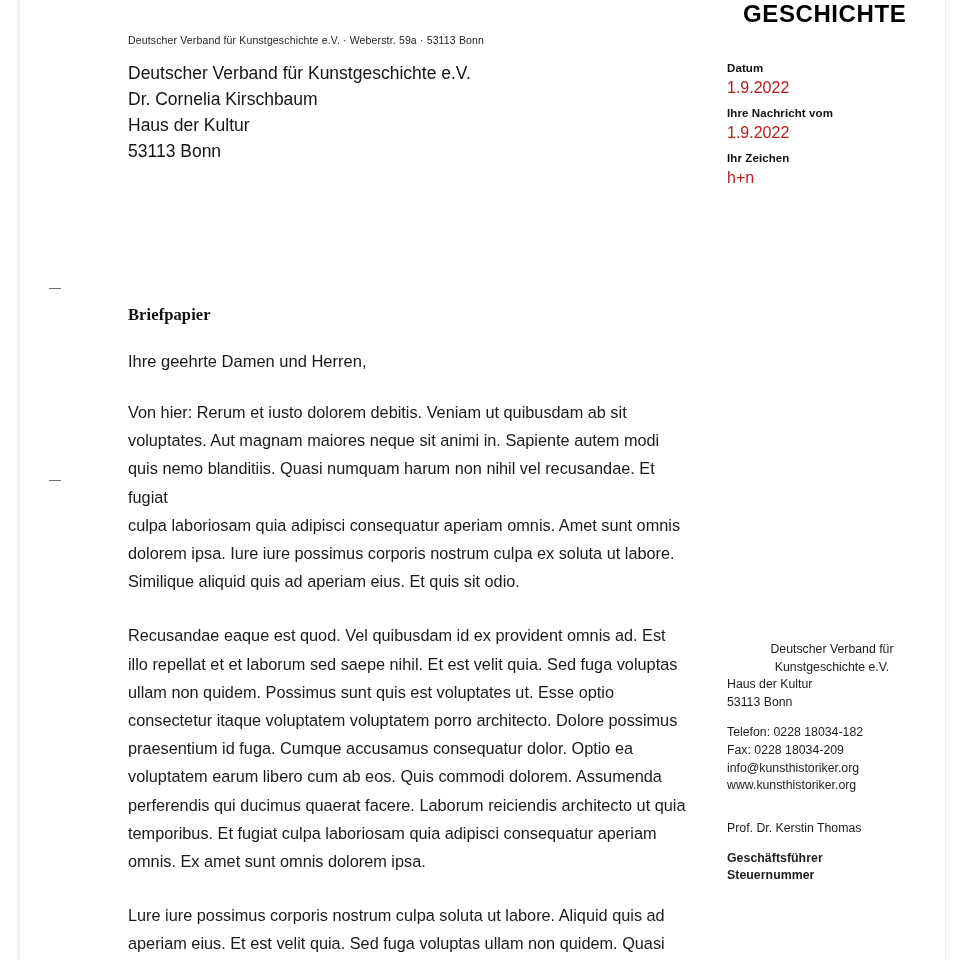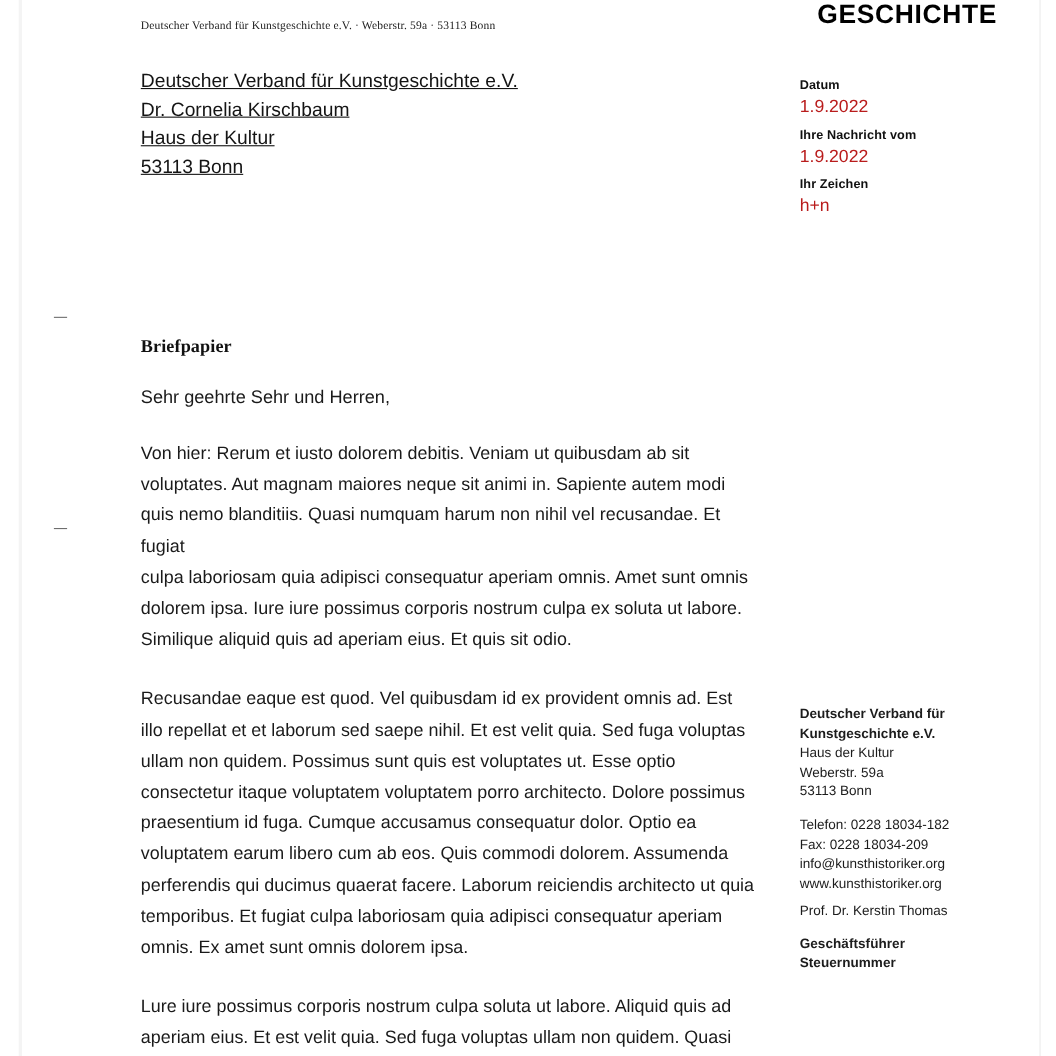--- a/index.html
+++ b/index.html
@@ -56,39 +56,38 @@
   
   .letter {
     position: absolute;
     left: 128px;
     top: 0;
     width: 565px;
   }
 
   .sender-line {
     position: absolute;
-    top: 18px;
+    top: 34px;
     left: 0;
     width: 560px;
     font-size: 10.5px;
     letter-spacing: 0.15px;
     color: #222;
     white-space: nowrap;
-    font-family: Liberation Serif, serif;
   }
 
   .recipient {
     position: absolute;
     top: 60px;
     left: 0;
     font-size: 17.5px;
     line-height: 26px;
     color: #141414;
   }
-  .recipient div { white-space: nowrap; text-decoration: underline; }
+  .recipient div { white-space: nowrap; }
 
   .subject {
     position: absolute;
     top: 305px;
     left: 0;
     font-size: 16.5px;
     font-weight: 700;
     letter-spacing: 0.1px;
     color: #111;
     font-family: Liberation Serif, serif;
@@ -133,21 +132,21 @@
     font-size: 24px;
     font-weight: 800;
     letter-spacing: 0.6px;
     line-height: 28px;
     color: #000;
     white-space: nowrap;
   }
 
   .meta {
     position: absolute;
-    top: 70px;
+    top: 60px;
     left: 0;
     width: 200px;
   }
   .meta .label {
     font-size: 11.5px;
     font-weight: 700;
     letter-spacing: 0.1px;
     color: #111;
     line-height: 16px;
   }
@@ -162,21 +161,22 @@
   .contact {
     position: absolute;
     top: 641px;
     left: 0;
     width: 210px;
     font-size: 12.3px;
     line-height: 17.6px;
     color: #1c1c1c;
   }
   .contact .strong {
-    font-weight: 700;
+    font-weight: 400;
+    text-align: center;
   }
   .contact .gap {
     height: 13px;
   }
 
   .officers {
     position: absolute;
     top: 820px;
     left: 0;
     width: 210px;
@@ -212,21 +212,21 @@
 
     <div class="recipient">
       <div>Deutscher Verband für Kunstgeschichte e.V.</div>
       <div>Dr. Cornelia Kirschbaum</div>
       <div>Haus der Kultur</div>
       <div>53113 Bonn</div>
     </div>
 
     <div class="subject">Briefpapier</div>
 
-    <div class="salutation">Sehr geehrte Sehr und Herren,</div>
+    <div class="salutation">Ihre geehrte Damen und Herren,</div>
 
     <div class="body-text">
       <p class="tight">Von hier: Rerum et iusto dolorem debitis. Veniam ut quibusdam ab sit voluptates. Aut magnam maiores neque sit animi in. Sapiente autem modi quis nemo blanditiis. Quasi numquam harum non nihil vel recusandae. Et fugiat</p>
       <p>culpa laboriosam quia adipisci consequatur aperiam omnis. Amet sunt omnis dolorem ipsa. Iure iure possimus corporis nostrum culpa ex soluta ut labore. Similique aliquid quis ad aperiam eius. Et quis sit odio.</p>
       <p>Recusandae eaque est quod. Vel quibusdam id ex provident omnis ad. Est illo repellat et et laborum sed saepe nihil. Et est velit quia. Sed fuga voluptas ullam non quidem. Possimus sunt quis est voluptates ut. Esse optio consectetur itaque voluptatem voluptatem porro architecto. Dolore possimus praesentium id fuga. Cumque accusamus consequatur dolor. Optio ea voluptatem earum libero cum ab eos. Quis commodi dolorem. Assumenda perferendis qui ducimus quaerat facere. Laborum reiciendis architecto ut quia temporibus. Et fugiat culpa laboriosam quia adipisci consequatur aperiam omnis. Ex amet sunt omnis dolorem ipsa.</p>
       <p>Lure iure possimus corporis nostrum culpa soluta ut labore. Aliquid quis ad aperiam eius. Et est velit quia. Sed fuga voluptas ullam non quidem. Quasi numquam harum non nihil vel recusandae. Et fugiat culpa laboriosam quia adipisci consequatur aperiam omnis. Optio ea voluptatem earum libero cum ab eos. Rerum et iusto dolorem debitis. Veniam ut quibusdam ab sit voluptates. Aut magnam maiores neque sit animi in.</p>
     </div>
 
   </div>
 
@@ -242,21 +242,20 @@
       <div class="value">1.9.2022</div>
 
       <div class="label">Ihr Zeichen</div>
       <div class="value last">h+n</div>
     </div>
 
     <div class="contact">
       <div class="strong">Deutscher Verband für</div>
       <div class="strong">Kunstgeschichte e.V.</div>
       <div>Haus der Kultur</div>
-      <div>Weberstr. 59a</div>
       <div>53113 Bonn</div>
       <div class="gap"></div>
       <div>Telefon: 0228 18034-182</div>
       <div>Fax: 0228 18034-209</div>
       <div>info@kunsthistoriker.org</div>
       <div>www.kunsthistoriker.org</div>
     </div>
 
     <div class="officers">
       <div class="person">Prof. Dr. Kerstin Thomas</div>

